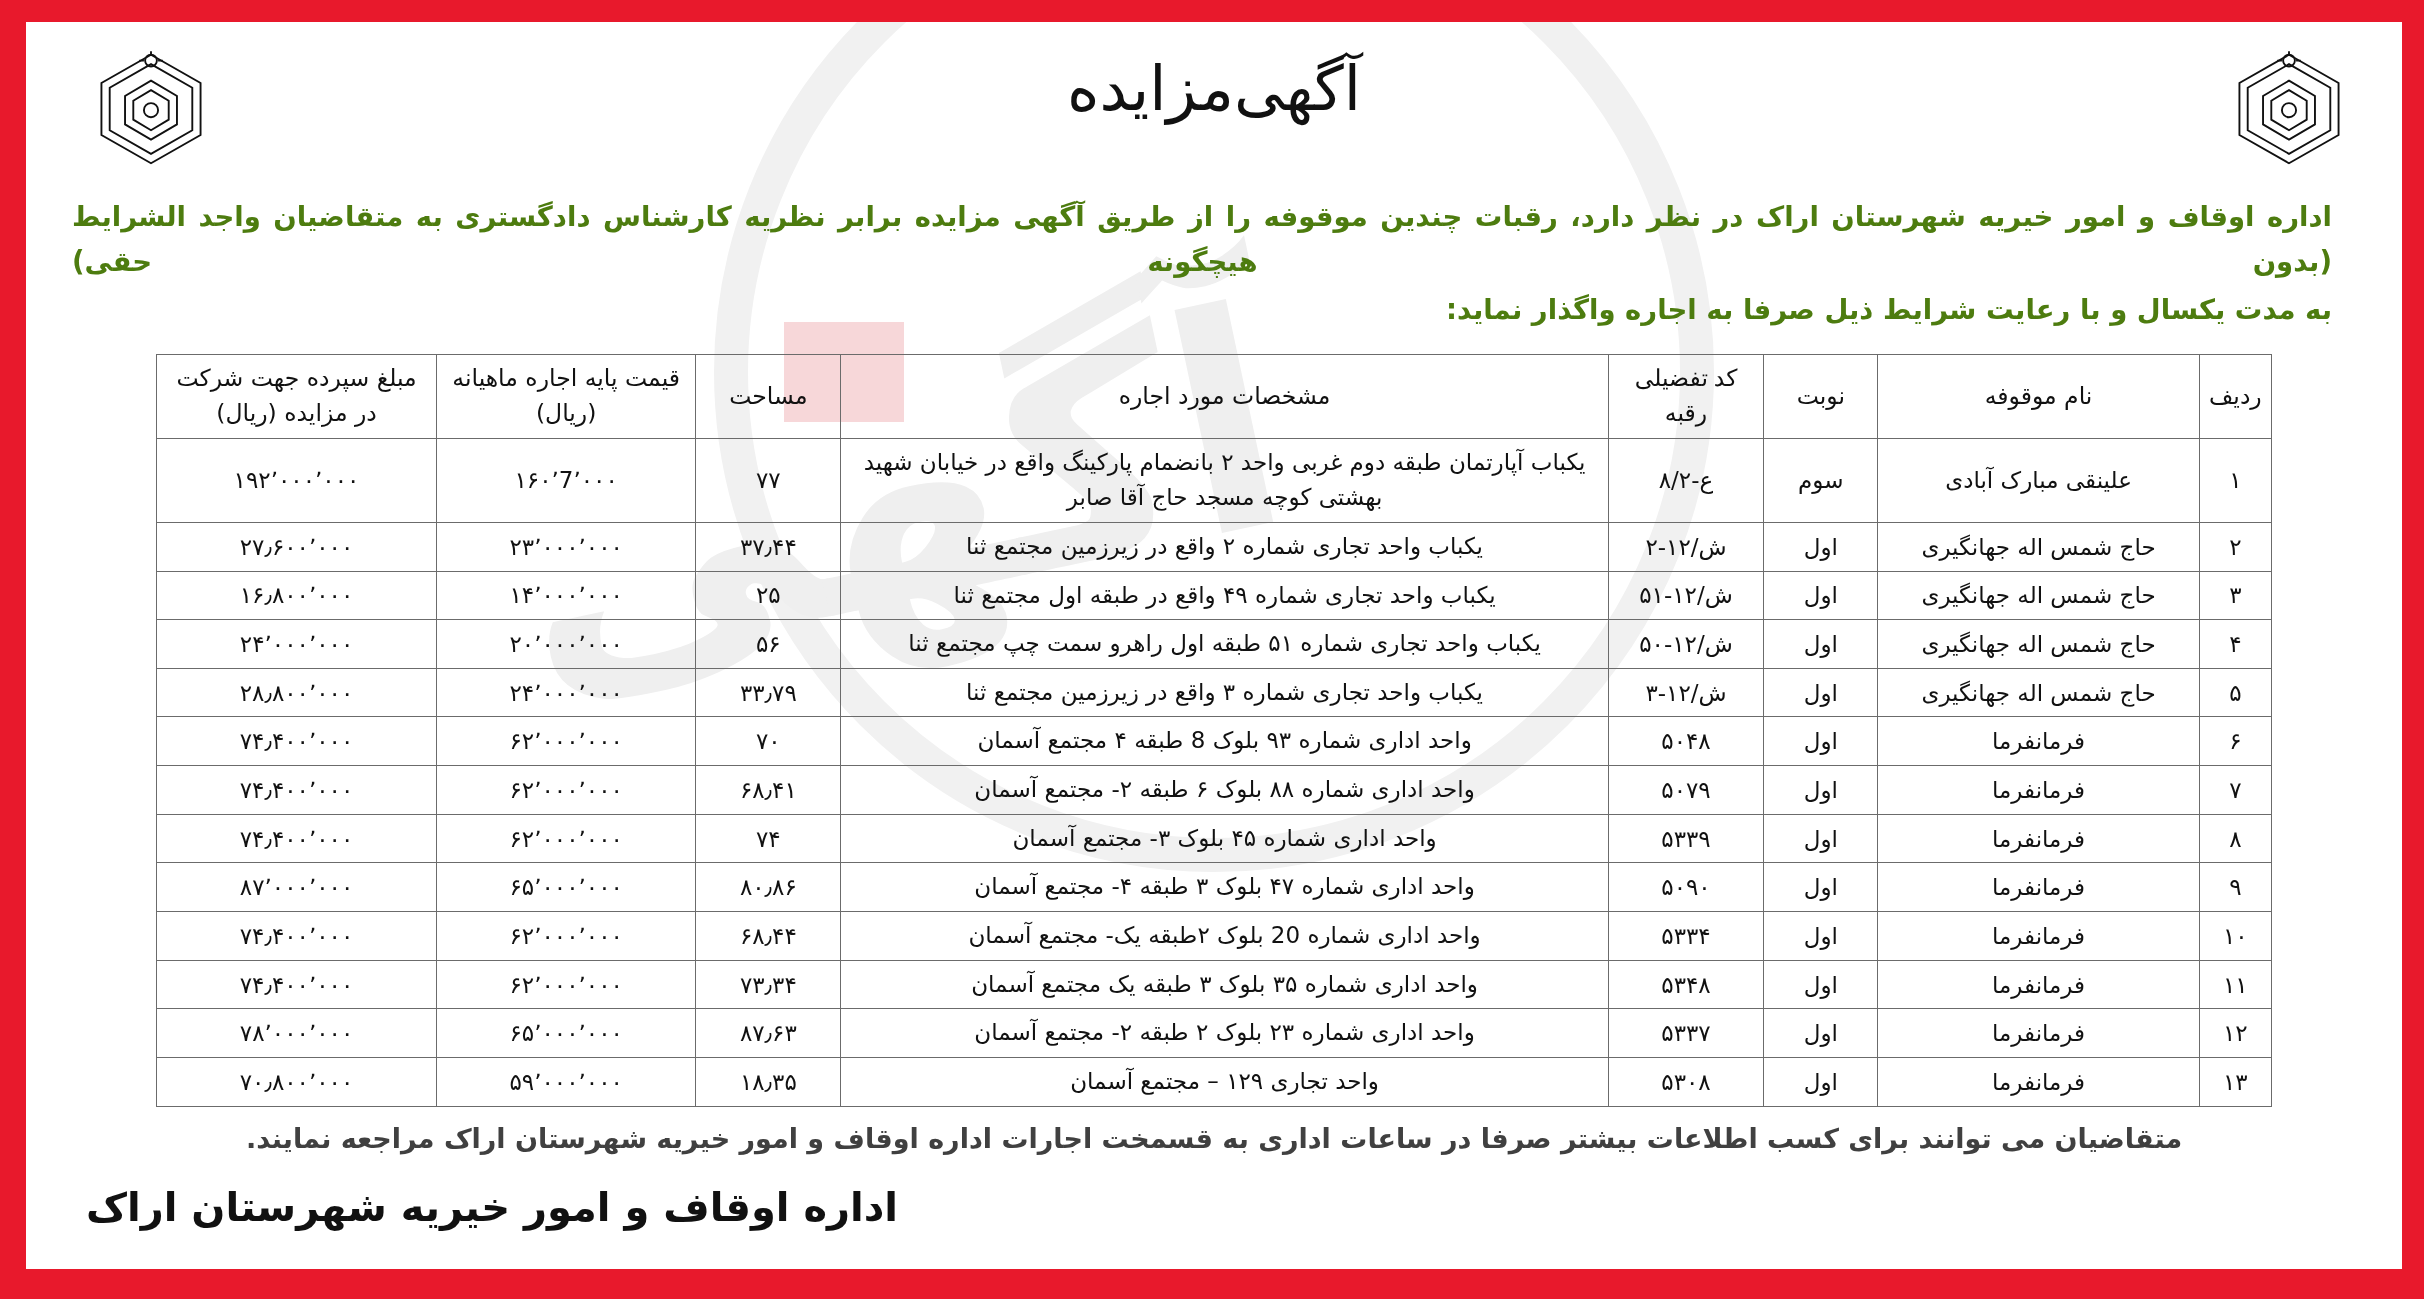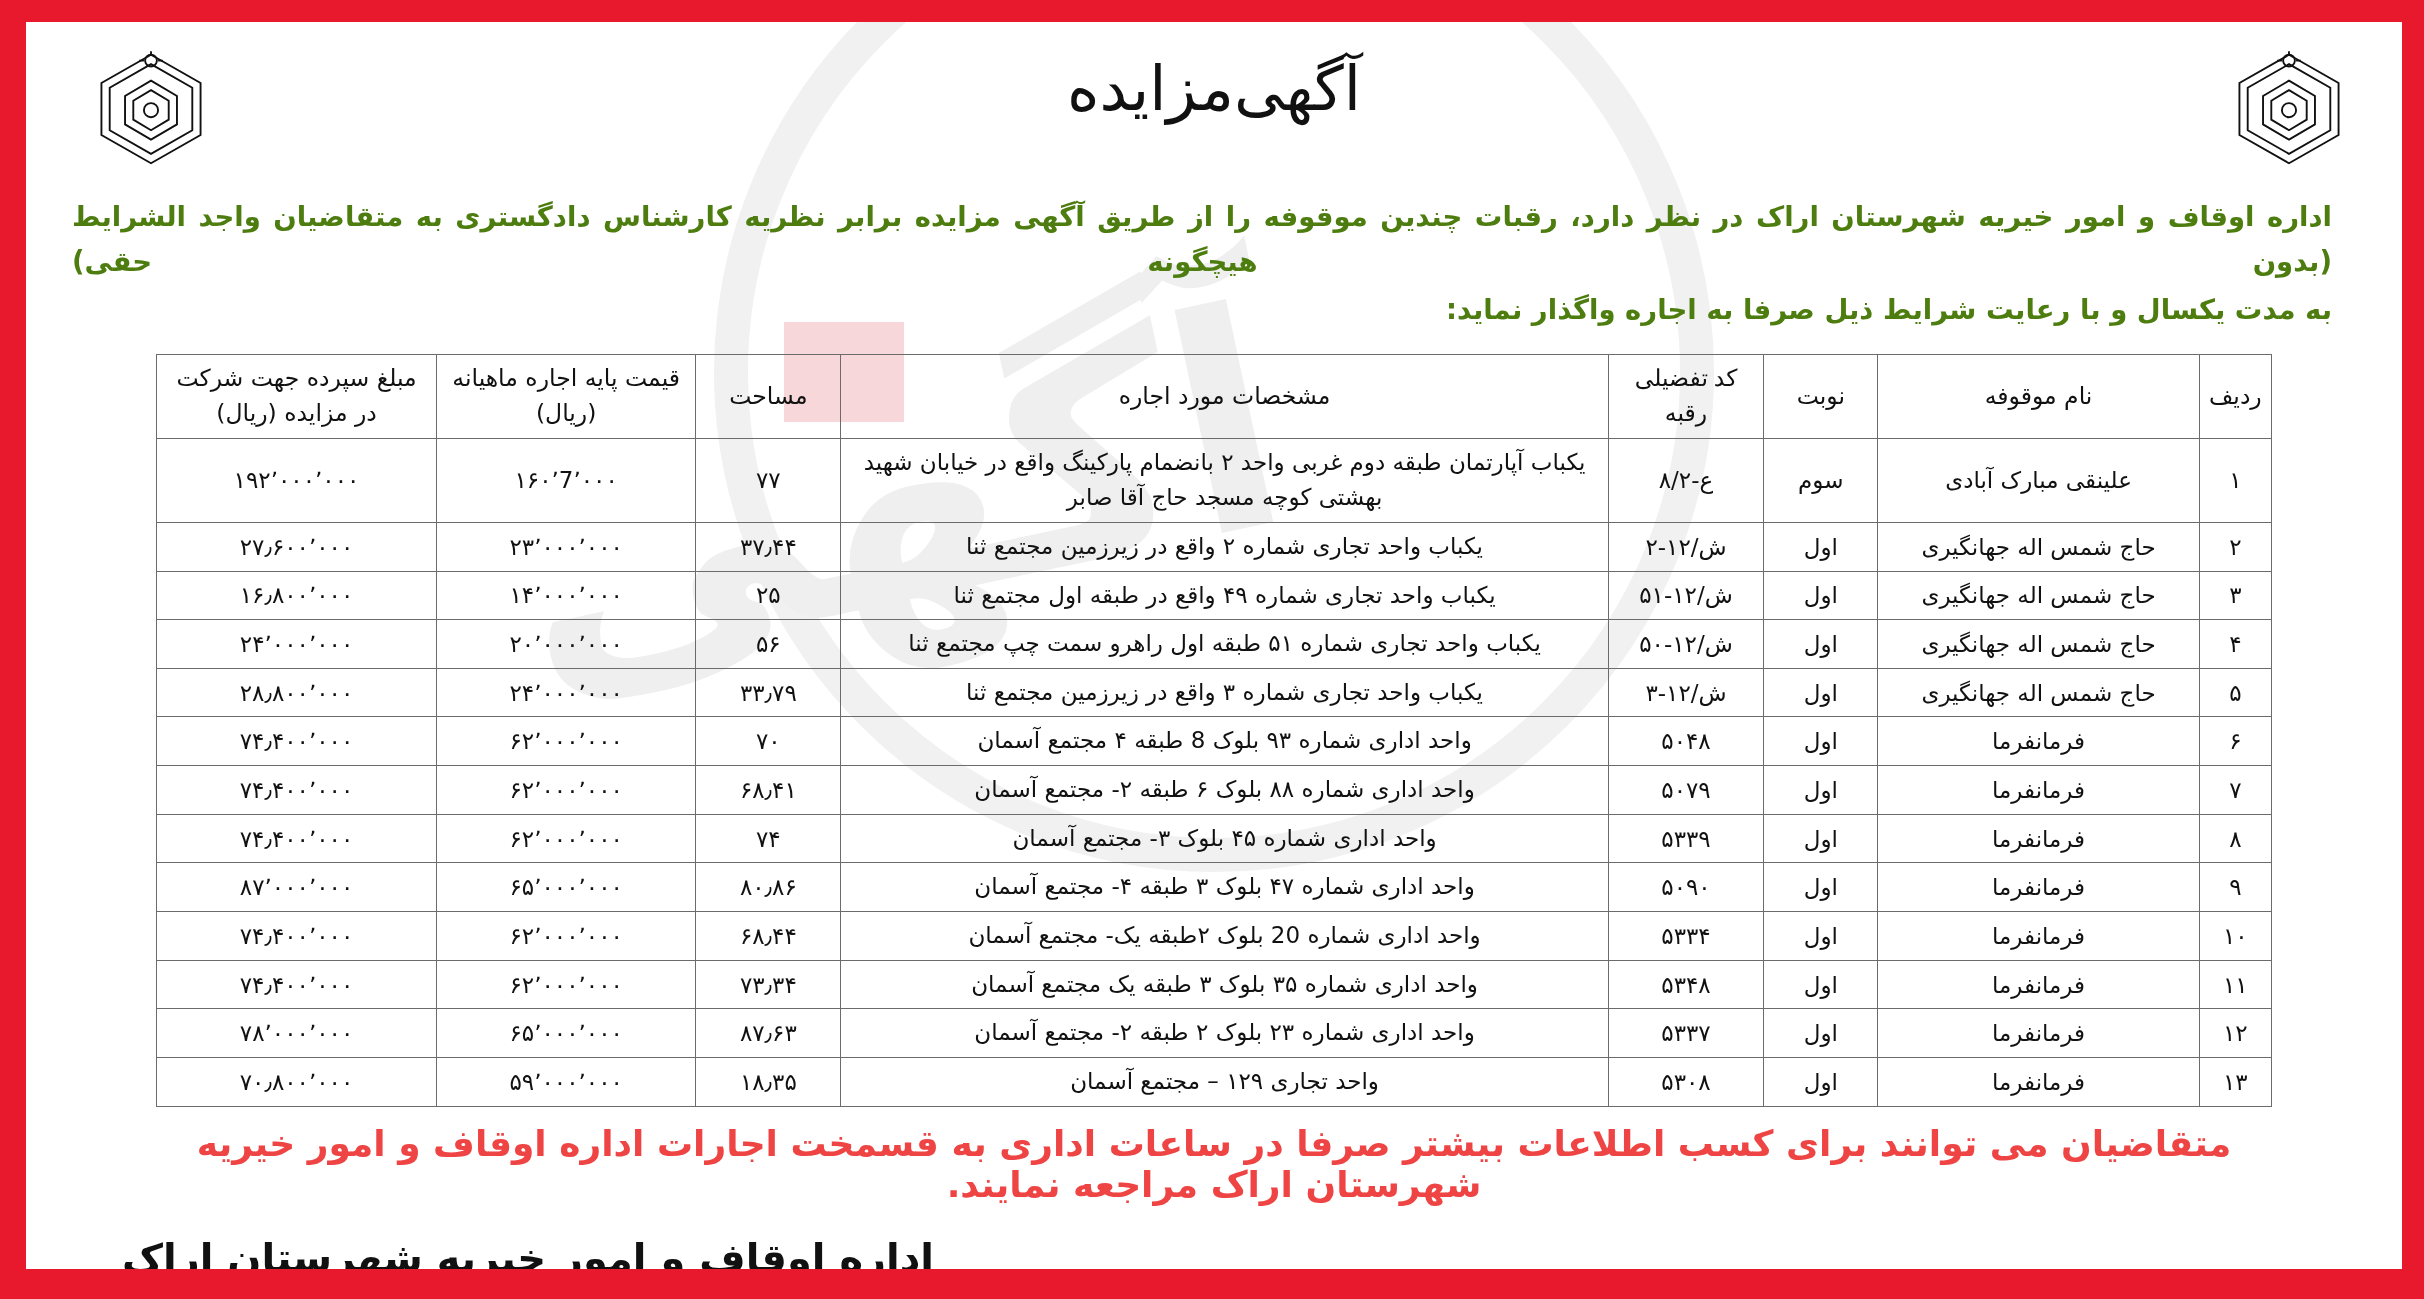--- a/index.html
+++ b/index.html
@@ -161,28 +161,28 @@
   .c-code  { width: 150px; font-family: Liberation Serif, serif; }
   .c-desc  { width: 740px; text-align: center; margin-top: 16px; }
   .c-area  { width: 140px; }
   .c-price { width: 250px; }
   .c-dep   { width: 270px; }
   td.desc { line-height: 1.55; }
   tr.tall td { height: 80px; }
 
   .note {
     margin: 16px 130px 0 130px;
-    font-size: 36px;
+    font-size: 27px;
     font-weight: bold;
     text-align: center;
-    color: #ef4444;
+    color: #404040;
   }
   .signature {
     margin: 30px 0 0 0;
-    padding-left: 96px;
+    padding-left: 60px;
     font-size: 40px;
     font-weight: bold;
     text-align: left;
     color: #111;
     letter-spacing: -0.5px;
   }
 </style>
 </head>
 <body>
 

